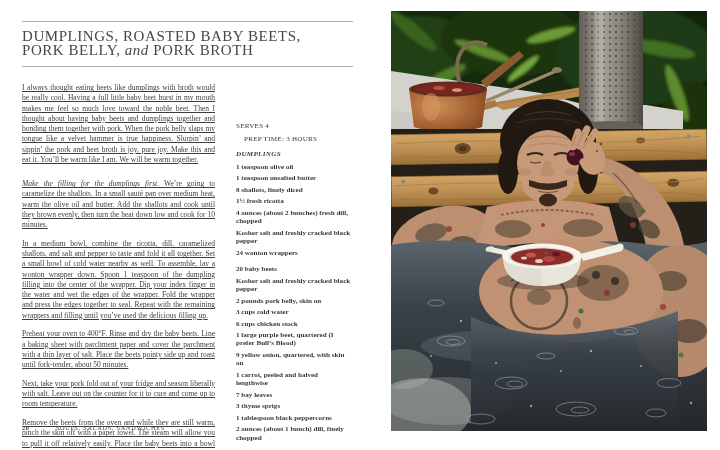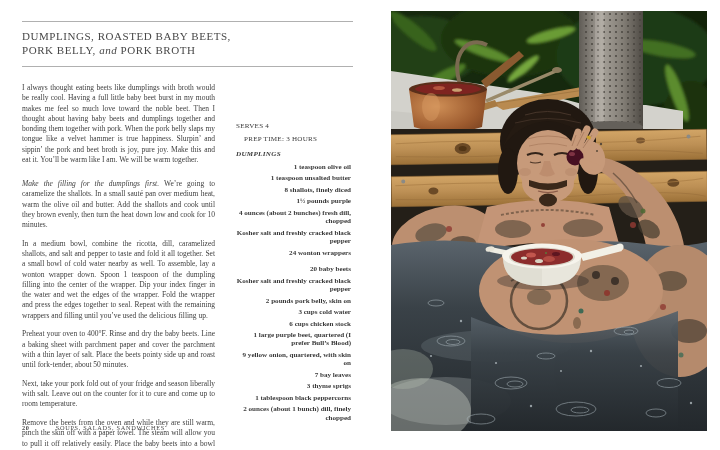--- a/index.html
+++ b/index.html
@@ -1,33 +1,33 @@
 <!DOCTYPE html>
 <html><head>
 <meta charset="utf-8">
 <style>
   html,body{margin:0;padding:0;background:#fff;}
   .spread{position:relative;width:720px;height:450px;background:#ffffff;overflow:hidden;
           font-family:"Liberation Serif","DejaVu Serif",serif;}
   .left-page{position:absolute;left:22px;top:21px;width:331px;}
   .title-block{border-top:1px solid #b0b0b0;border-bottom:1px solid #b0b0b0;padding:8px 0 9px;}
-  .title-block h1{margin:0;font-size:11px;line-height:13.6px;font-weight:400;
+  .title-block h1{margin:0;font-size:15px;line-height:13.6px;font-weight:400;
                   letter-spacing:.55px;color:#474747;}
   .title-block h1 em{font-style:italic;}
   .columns{display:flex;gap:21px;margin-top:16px;}
   .body-col{width:193px;font-size:7.5px;line-height:10.25px;text-align:justify;color:#3d3d3d;}
-  .body-col p{margin:0 0 8.5px;}
+  .body-col p{margin:0 0 8.5px;text-decoration:underline;}
   .body-col p.first{margin-bottom:14px;}
   .lead{font-style:italic;}
   .side-col{width:115px;font-size:7.1px;line-height:8.4px;color:#3a3a3a;font-weight:bold;}
   .serves{font-weight:normal;letter-spacing:.25px;margin-bottom:4px;margin-top:39px;}
   .prep{font-weight:normal;letter-spacing:.25px;margin-bottom:7px;margin-left:8px;}
   .ing-header{font-weight:bold;letter-spacing:.3px;margin:0 0 4.5px;font-style:italic;}
   .ing-list{list-style:none;margin:0;padding:0;}
-  .ing-list li{margin-bottom:3.1px;text-align:right;}
+  .ing-list li{margin-bottom:3.1px;}
   .group2{margin-top:8px;}
   .page-footer{position:absolute;left:0px;top:403px;font-size:6.3px;letter-spacing:.7px;
                color:#4a4a4a;display:flex;gap:26px;}
   .pageno{font-weight:bold;}
   .photo{position:absolute;left:391px;top:11px;width:316px;height:420px;margin:0;}
   .photo svg{display:block;}
 </style>
 </head>
 <body>
 
@@ -50,33 +50,34 @@
       </div>
 
       <aside class="side-col">
         <div class="serves">SERVES 4</div>
         <div class="prep">PREP TIME: 3 HOURS</div>
         <div class="ing-header">DUMPLINGS</div>
         <ul class="ing-list">
           <li>1 teaspoon olive oil</li>
           <li>1 teaspoon unsalted butter</li>
           <li>8 shallots, finely diced</li>
-          <li>1½ pounds purple</li>
+          <li>1½ fresh ricotta</li>
           <li>4 ounces (about 2 bunches) fresh dill, chopped</li>
           <li>Kosher salt and freshly cracked black pepper</li>
           <li>24 wonton wrappers</li>
         </ul>
         <ul class="ing-list group2">
           <li>20 baby beets</li>
           <li>Kosher salt and freshly cracked black pepper</li>
           <li>2 pounds pork belly, skin on</li>
           <li>3 cups cold water</li>
           <li>6 cups chicken stock</li>
           <li>1 large purple beet, quartered (I prefer Bull’s Blood)</li>
           <li>9 yellow onion, quartered, with skin on</li>
+          <li>1 carrot, peeled and halved lengthwise</li>
           <li>7 bay leaves</li>
           <li>3 thyme sprigs</li>
           <li>1 tablespoon black peppercorns</li>
           <li>2 ounces (about 1 bunch) dill, finely chopped</li>
         </ul>
       </aside>
     </div>
 
     <footer class="page-footer">
       <span class="pageno">20</span>

